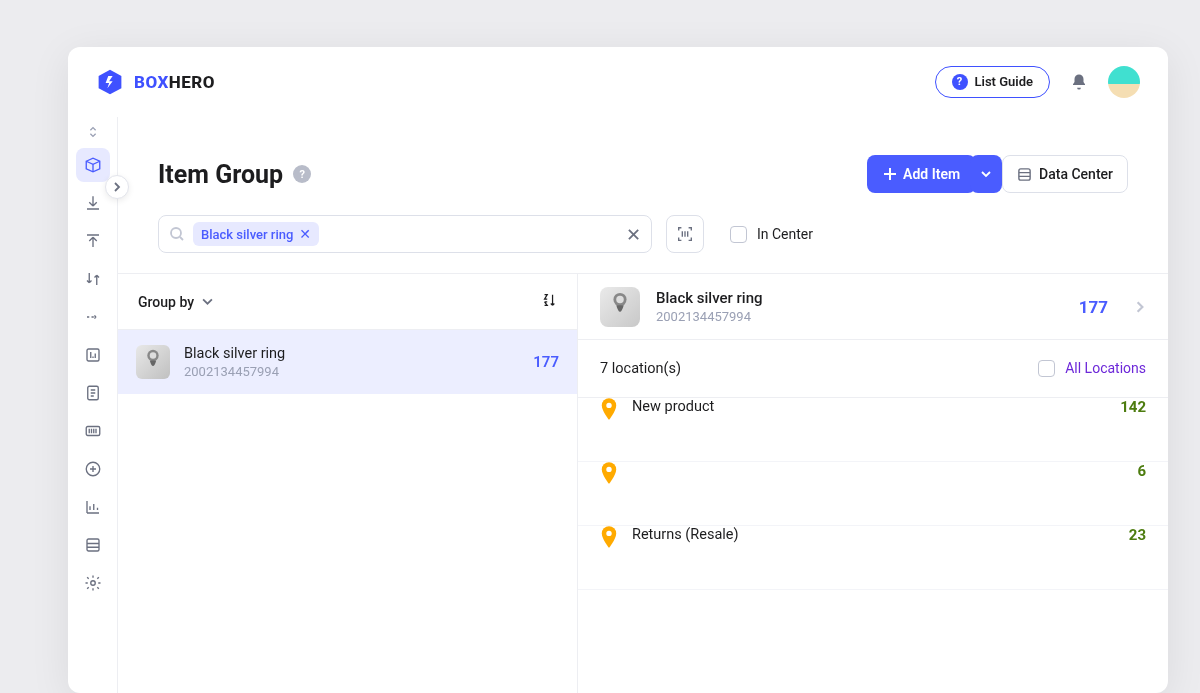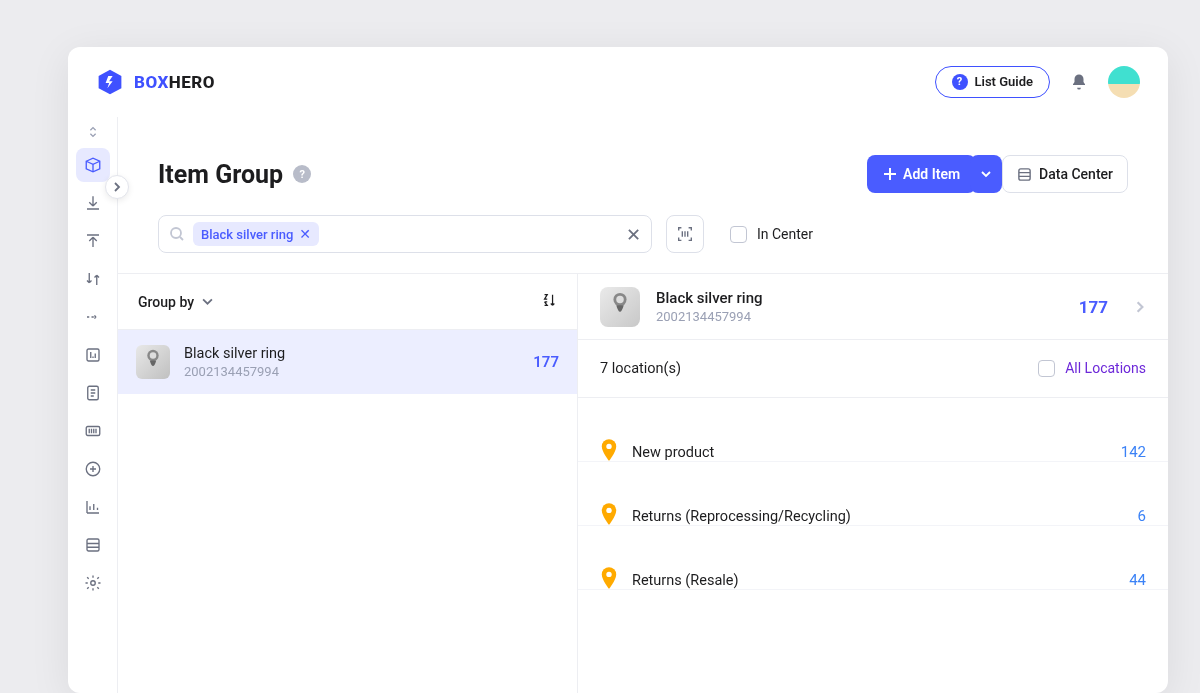--- a/index.html
+++ b/index.html
@@ -56,24 +56,24 @@
 .detail-head { height:66px; display:flex; align-items:center; padding:0 22px; gap:16px; border-bottom:1px solid #edeef2; }
 .detail-thumb { width:40px; height:40px; border-radius:8px; background:linear-gradient(135deg,#eaeaea,#c8c8c8); display:flex; align-items:center; justify-content:center; }
 .detail-thumb svg { width:24px; height:30px; }
 .detail-info { display:flex; flex-direction:column; gap:2px; }
 .detail-name { font-size:15px; color:#1d1d1f; font-weight:500; }
 .detail-sku { font-size:13px; color:#9aa0b4; }
 .detail-total { margin-left:auto; font-size:17px; font-weight:700; color:#4a5cff; }
 .chev { color:#c2c6d3; margin-left:10px; cursor:pointer; }
 .loc-head { height:58px; display:flex; align-items:center; padding:0 22px; border-bottom:1px solid #edeef2; font-size:14.5px; color:#1d1d1f; }
 .loc-all { margin-left:auto; display:flex; align-items:flex-start; gap:10px; cursor:pointer; font-size:14px; color:#6d28d9; }
-.loc-row { height:64px; display:flex; align-items:flex-end; padding:0 22px; gap:14px; border-bottom:1px solid #f3f4f8; }
+.loc-row { height:64px; display:flex; align-items:flex-start; padding:0 22px; gap:14px; border-bottom:1px solid #f3f4f8; }
 .pin { width:18px; height:22px; }
 .loc-name { font-size:14.5px; color:#1d1d1f; }
-.loc-qty { margin-left:auto; font-size:15px; font-weight:400; color:#3b82f6; }
+.loc-qty { margin-left:auto; font-size:15px; font-weight:700; color:#4d7c0f; }
 </style>
 </head>
 <body>
 
 <div class="app-window">
   <div class="top-bar">
     <div class="logo">
       <svg class="logo-mark" viewBox="0 0 32 32">
           <path fill="#3f51ff" d="M16 2 29 9v14l-13 7L3 23V9z"></path>
           <path fill="#fff" d="M14 9l5 0-4 6h4l-6 8 2-6h-4z"></path>
@@ -285,28 +285,27 @@
                 <circle cx="10" cy="8" r="3" fill="#fff"></circle>
               </svg>
             <span class="loc-name">New product</span>
             <span class="loc-qty">142</span>
           </div>
           <div class="loc-row">
             <svg class="pin" viewBox="0 0 20 24" fill="#ffaa00">
                 <path d="M10 0a8 8 0 0 0-8 8c0 6 8 16 8 16s8-10 8-16a8 8 0 0 0-8-8z"></path>
                 <circle cx="10" cy="8" r="3" fill="#fff"></circle>
               </svg>
-            <span class="loc-name">Returns (Reprocessing/Recycling)</span>
             <span class="loc-qty">6</span>
           </div>
           <div class="loc-row">
             <svg class="pin" viewBox="0 0 20 24" fill="#ffaa00">
                 <path d="M10 0a8 8 0 0 0-8 8c0 6 8 16 8 16s8-10 8-16a8 8 0 0 0-8-8z"></path>
                 <circle cx="10" cy="8" r="3" fill="#fff"></circle>
               </svg>
             <span class="loc-name">Returns (Resale)</span>
-            <span class="loc-qty">44</span>
+            <span class="loc-qty">23</span>
           </div>
         </div>
       </div>
     </div>
   </div>
 </div>
 
 </body></html>

